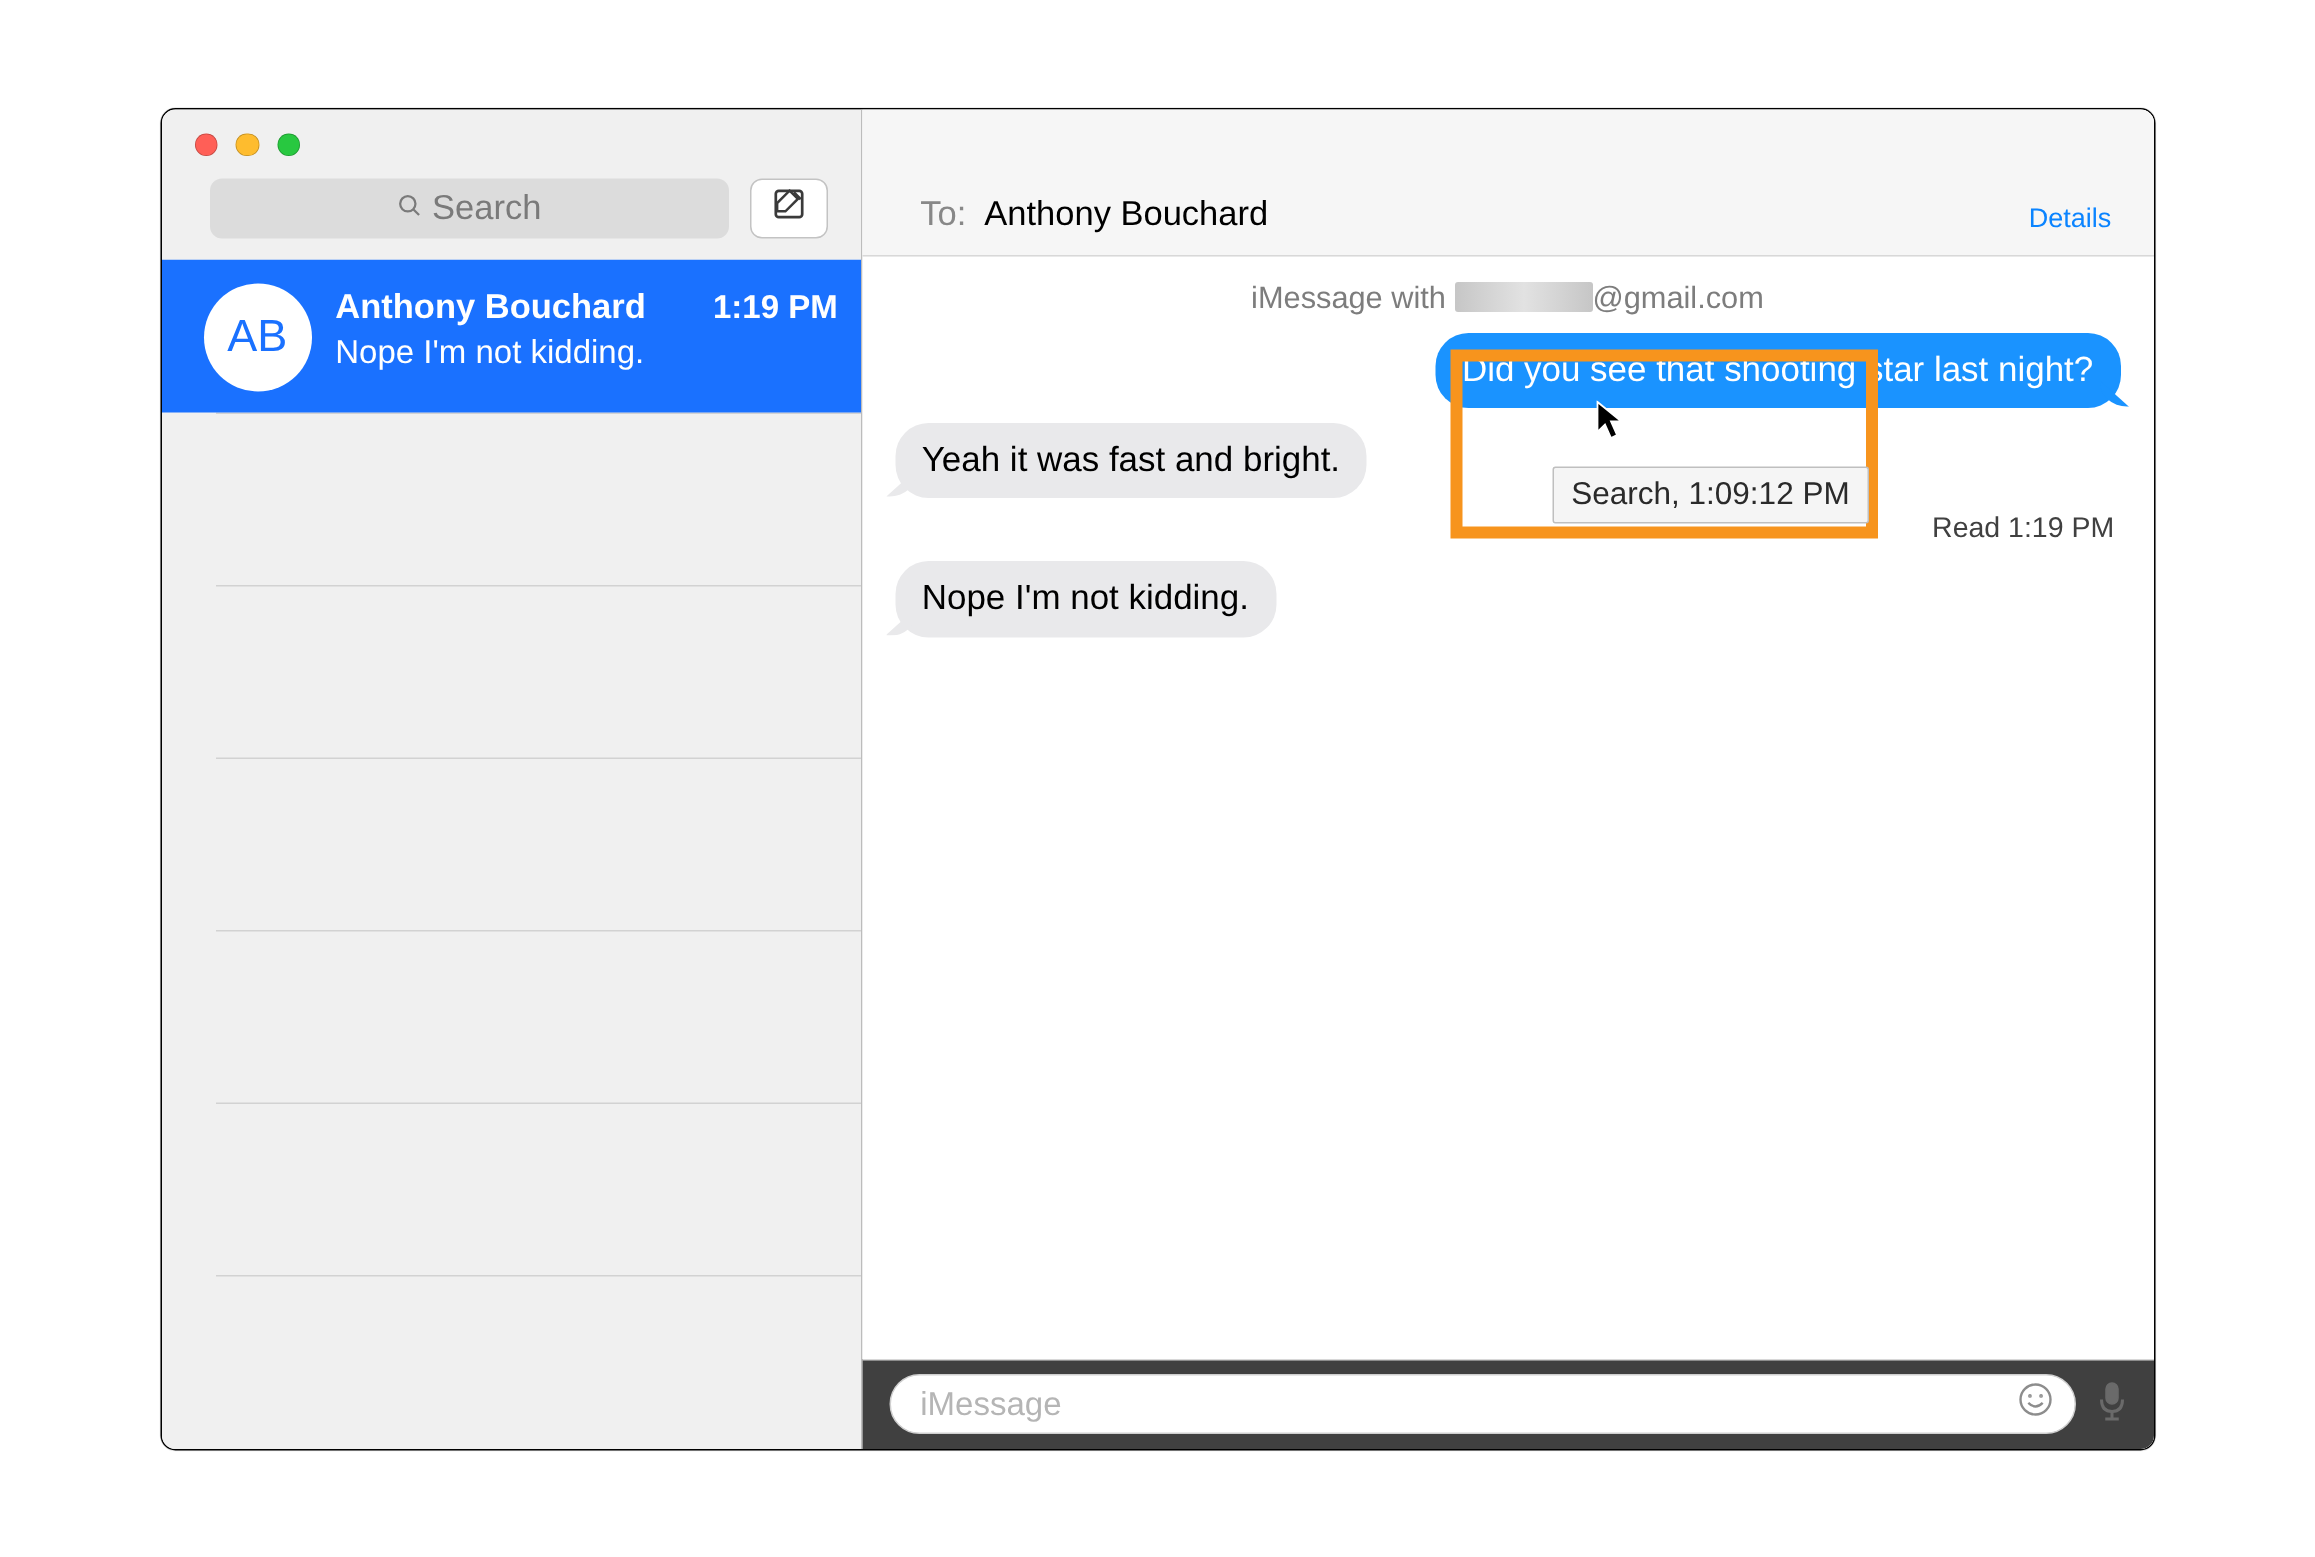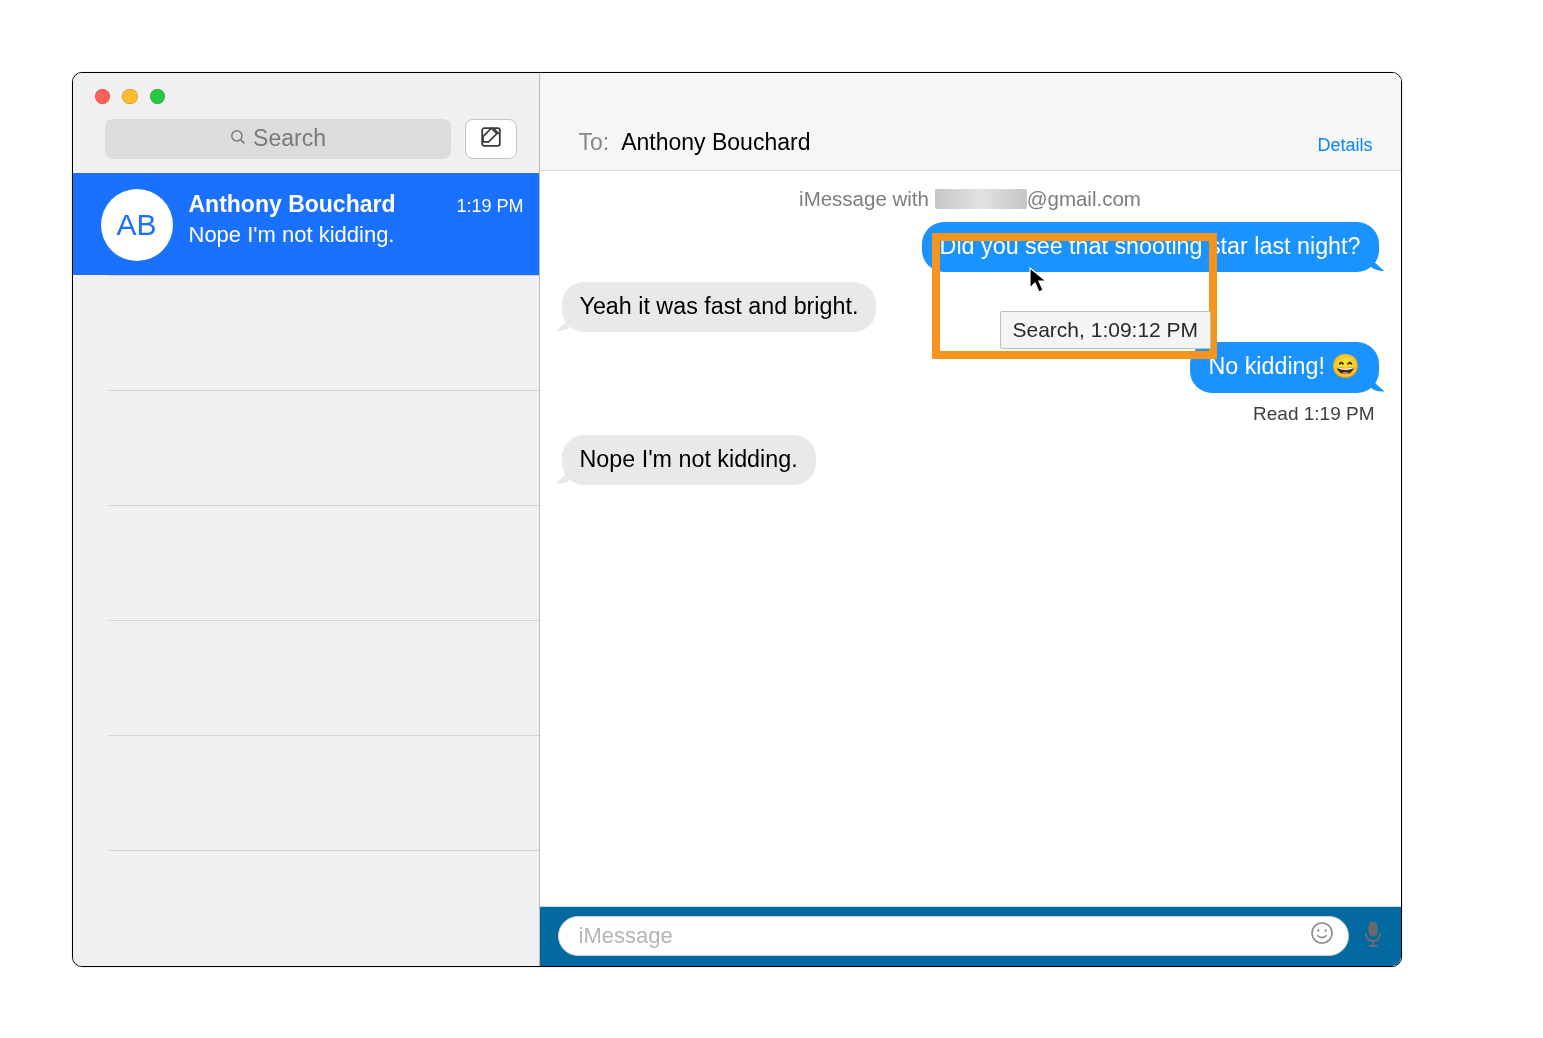--- a/index.html
+++ b/index.html
@@ -12,21 +12,21 @@
     align-items: center;
     width: 1543px;
     height: 1038px;
   }
   .wrap {
     width: 1400px;
     height: 1038px;
     position: relative;
     background: #fff;
     display: flex;
-    justify-content: flex-start;
+    justify-content: center;
     align-items: center;
   }
   .window {
     width: 1330px;
     height: 895px;
     border: 1.5px solid #000;
     border-radius: 10px;
     overflow: hidden;
     display: flex;
     background: #fff;
@@ -105,21 +105,21 @@
     align-items: center;
     justify-content: center;
     font-size: 30px;
     font-weight: 500;
     flex-shrink: 0;
     margin-top: 2px;
   }
   .convo-body { flex: 1; min-width: 0; padding-top: 4px; }
   .convo-top { display: flex; justify-content: space-between; align-items: baseline; }
   .convo-name { font-size: 23px; font-weight: 700; }
-  .convo-time { font-size: 18px; font-weight: 400; }
+  .convo-time { font-size: 22px; font-weight: 700; }
   .convo-preview { font-size: 22px; margin-top: 4px; }
   .spacer-rows { }
   .spacer-rows .row {
     height: 115px;
     border-top: 1px solid #d2d2d2;
     margin-left: 36px;
   }
   
   .content {
     flex: 1;
@@ -231,21 +231,21 @@
     position: absolute;
     z-index: 7;
     width: 20px;
     height: 28px;
   }
   .cursor svg { width: 100%; height: 100%; }
   
   .compose-bar {
     height: 60px;
     border-top: 1px solid #d8d8d8;
-    background: #0369a1;
+    background: #404040;
     display: flex;
     align-items: center;
     padding: 0 18px;
     gap: 14px;
   }
   .msg-input {
     flex: 1;
     height: 40px;
     border: 1px solid #cfcfcf;
     border-radius: 20px;
@@ -338,25 +338,20 @@
             <span>Did you see that shooting star last night?</span>
           </div>
         </div>
 
         <div class="bubble-row">
           <div class="bubble recv">
             <span>Yeah it was fast and bright.</span>
           </div>
         </div>
 
-        <div class="bubble-row right">
-          <div class="bubble sent">
-            <span>No kidding! 😄</span>
-          </div>
-        </div>
         <div class="read-receipt">Read 1:19 PM</div>
 
         <div class="bubble-row">
           <div class="bubble recv">
             <span>Nope I'm not kidding.</span>
           </div>
         </div>
 
         <div class="highlight-box" style="left:392px; top:62px; width:285px; height:126px;"></div>
 

